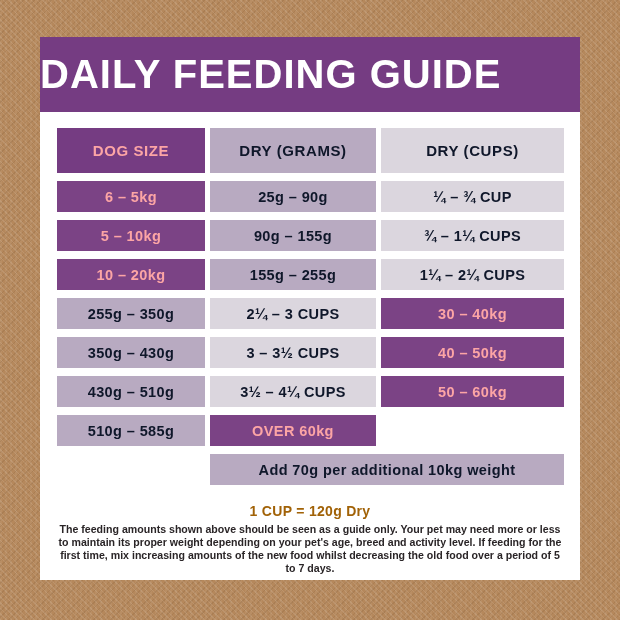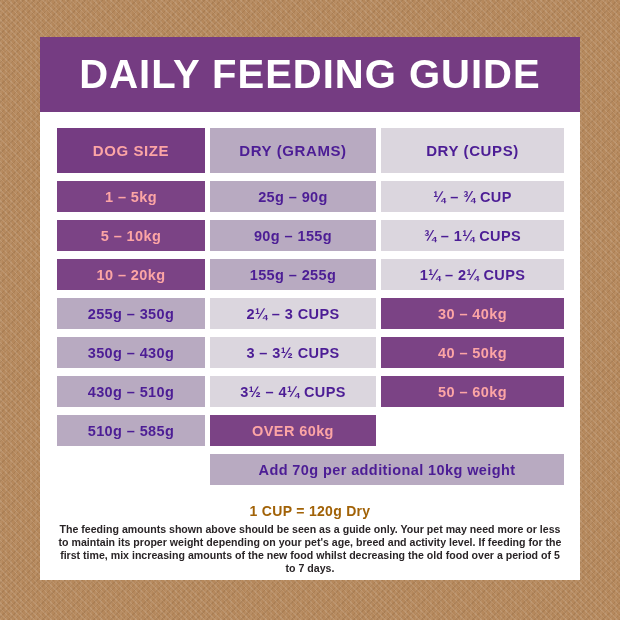--- a/index.html
+++ b/index.html
@@ -11,35 +11,35 @@
       repeating-linear-gradient(45deg, rgba(255,255,255,0.10) 0 1px, rgba(255,255,255,0) 1px 4px),
       repeating-linear-gradient(135deg, rgba(94,60,28,0.13) 0 1px, rgba(94,60,28,0) 1px 4px),
       repeating-linear-gradient(90deg, rgba(255,255,255,0.05) 0 2px, rgba(255,255,255,0) 2px 5px);
   }
   .card{
     position:absolute;left:40px;top:37px;width:540px;height:543px;
     background:#ffffff;
   }
   .banner{
     height:75px;background:#753c82;
-    display:flex;align-items:center;justify-content:center;
+    display:flex;align-items:center;justify-content:flex-start;
   }
   .banner span{
     color:#ffffff;font-weight:bold;font-size:40px;letter-spacing:1px;
   }
   .table{
     margin:16px 15px 0 17px;width:508px;
     display:grid;
     grid-template-columns:148px 166px 183px;
     grid-template-rows:45px repeat(8,31px);
     column-gap:5px;row-gap:8px;
   }
   .cell{
     display:flex;align-items:center;justify-content:center;
-    font-weight:bold;color:#4c1d95;letter-spacing:0.4px;
+    font-weight:bold;color:#0f172a;letter-spacing:0.4px;
     font-size:14.5px;white-space:nowrap;
   }
   .cell.head{font-size:15px;letter-spacing:0.6px;}
   .col-size{background:#7b4385;color:#fca5a5;}
   .head.col-size{background:#753c82;}
   .col-grams{background:#b8aac1;}
   .col-cups{background:#dbd6de;}
   .span2{grid-column:2 / span 2;}
   .cup-note{
     margin-top:18px;text-align:center;
@@ -57,21 +57,21 @@
 
   <div class="banner">
     <span>DAILY FEEDING GUIDE</span>
   </div>
 
   <div class="table">
     <div class="cell head col-size">DOG SIZE</div>
     <div class="cell head col-grams">DRY (GRAMS)</div>
     <div class="cell head col-cups">DRY (CUPS)</div>
 
-    <div class="cell col-size">1 – 5kg</div>
+    <div class="cell col-size">6 – 5kg</div>
     <div class="cell col-grams">25g – 90g</div>
     <div class="cell col-cups">¼ – ¾ CUP</div>
 
     <div class="cell col-size">5 – 10kg</div>
     <div class="cell col-grams">90g – 155g</div>
     <div class="cell col-cups">¾ – 1¼ CUPS</div>
 
     <div class="cell col-size">10 – 20kg</div>
     <div class="cell col-grams">155g – 255g</div>
     <div class="cell col-cups">1¼ – 2¼ CUPS</div>

